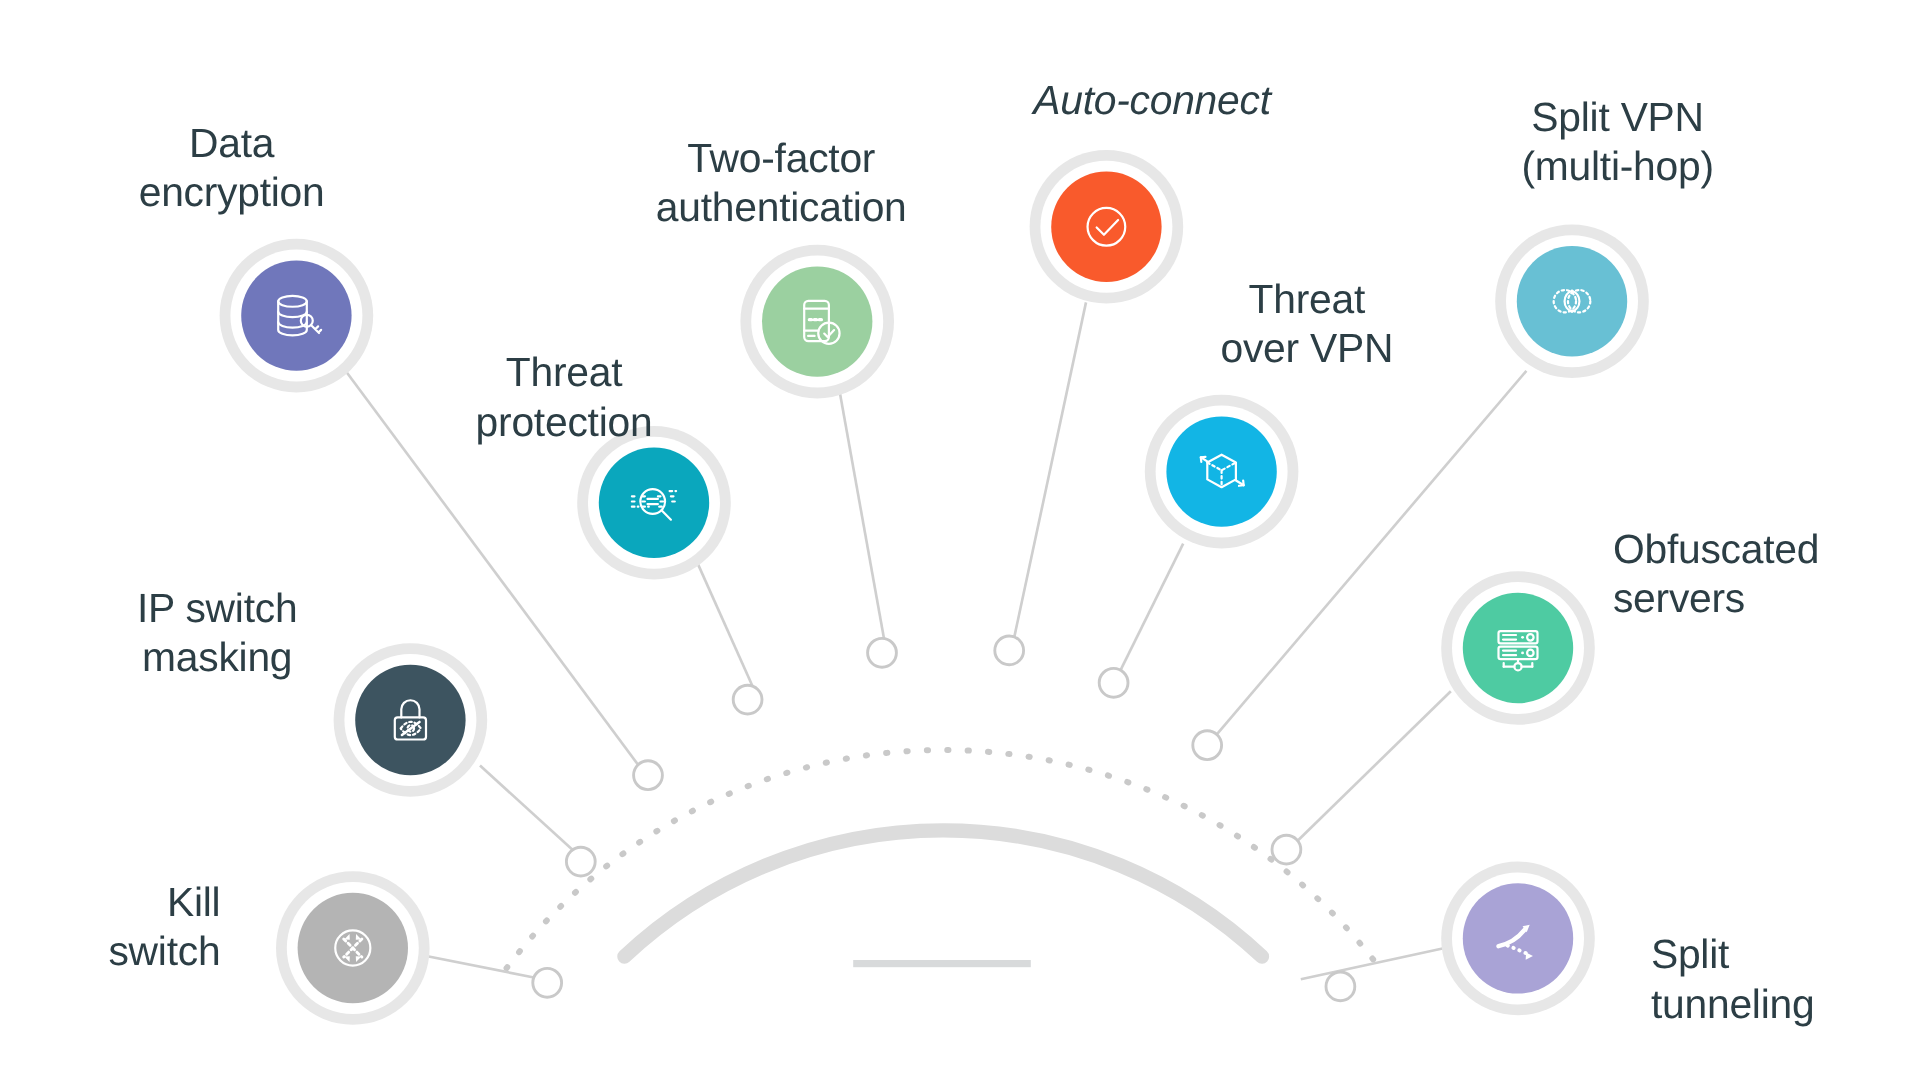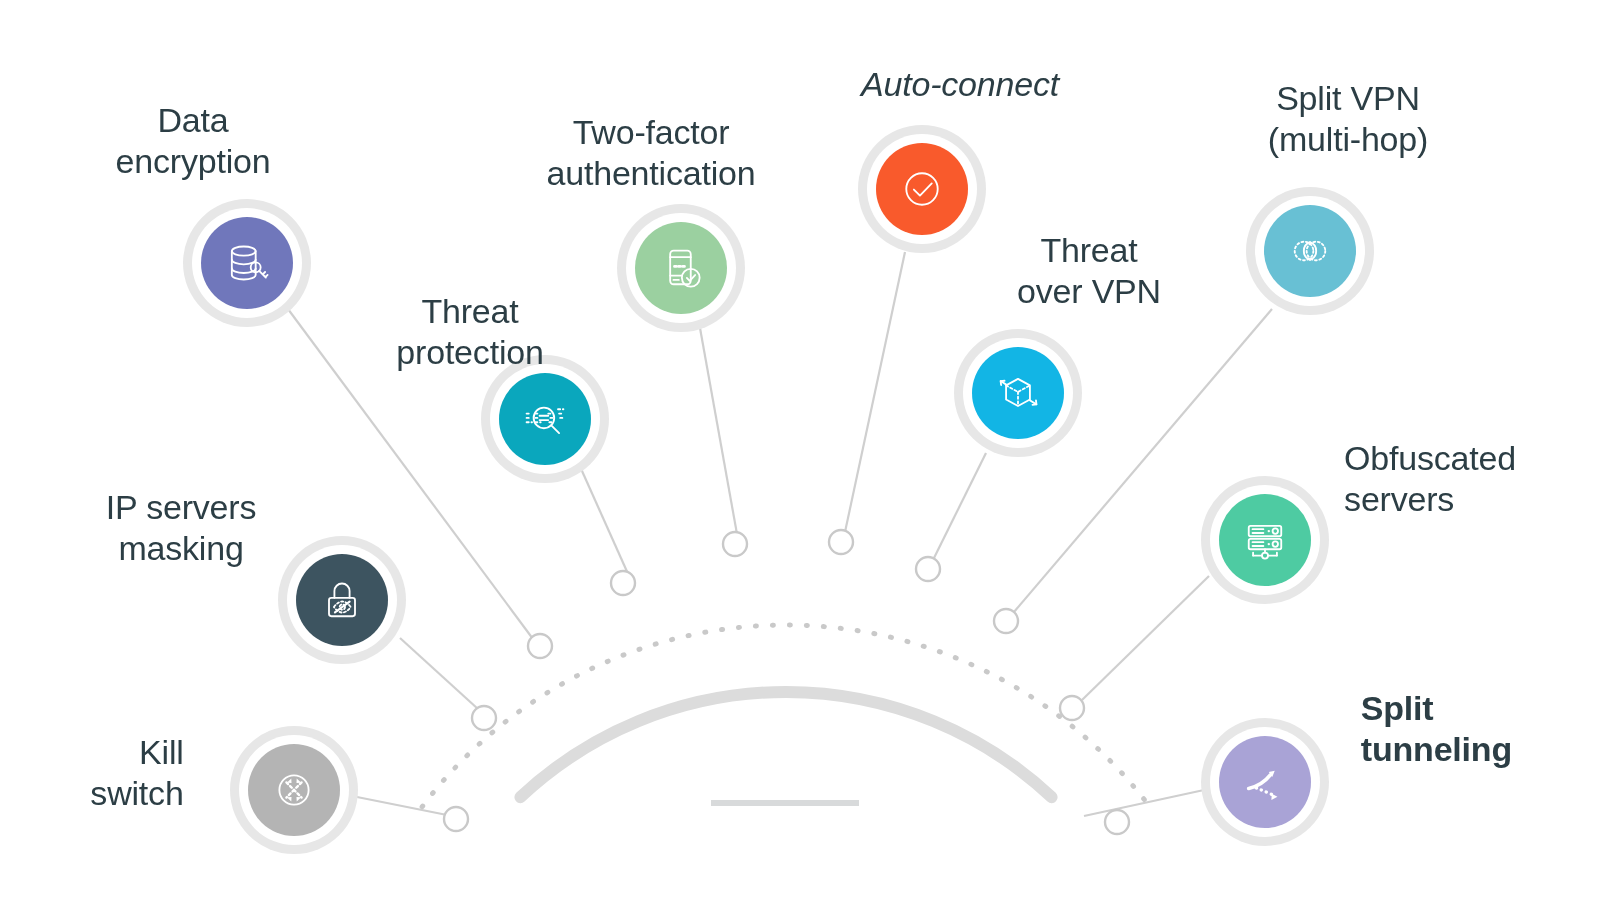--- a/index.html
+++ b/index.html
@@ -263,38 +263,38 @@
               <svg width="52" height="52" viewBox="0 0 48 48">
         <path d="M9 30c7-1.5 14-5 20-12.5" fill="none" stroke="#fff" stroke-width="3.4" stroke-linecap="round"></path>
         <path d="M33 13.5l-5.5 1.2 3.2 4.6z" fill="#fff"></path>
         <path d="M16 29.5c5 2 10 4 15.5 6.5" fill="none" stroke="#fff" stroke-width="3" stroke-linecap="round" stroke-dasharray="0.2 4.8"></path>
         <path d="M35.5 37.5l-5.3-2.6-.3 5.6z" fill="#fff"></path>
       </svg>
             </span>
           </div>
         </div>
       </div>
-      <div class="feature-label lbl-right" style="left: 1512px; top: 688px; font-weight: bold;">Split
+      <div class="feature-label lbl-right" style="left: 1512px; top: 776px;">Split
 tunneling</div>
       <div class="bubble" style="left: 342px; top: 600px; width: 128px; height: 128px; background: rgb(231, 231, 231);">
         <div class="ring-white" style="width: 110px; height: 110px;">
           <div class="disc" style="width: 92px; height: 92px; background: rgb(61, 84, 96);">
             <span style="display: flex;">
               <svg width="52" height="52" viewBox="0 0 48 48" fill="none" stroke="#ffffff" stroke-width="1.7" stroke-linecap="round" stroke-linejoin="round">
         <rect x="12" y="22" width="24" height="17" rx="2.2"></rect>
         <path d="M17 22v-6.2a7 7 0 0 1 14 0V22"></path>
         <path d="M16.5 30.5c2.6-3.4 5.2-5.1 7.8-5.1s5.2 1.7 7.8 5.1c-2.6 3.4-5.2 5.1-7.8 5.1s-5.2-1.7-7.8-5.1z" stroke-dasharray="2 2.2"></path>
         <circle cx="24.3" cy="30.5" r="2.5" stroke-dasharray="2 2.2"></circle>
         <path d="M17.5 35.5L31 25.5" stroke-width="2"></path>
       </svg>
             </span>
           </div>
         </div>
       </div>
-      <div class="feature-label lbl-center" style="left: 181px; top: 487px;">IP servers
+      <div class="feature-label lbl-center" style="left: 181px; top: 487px;">IP switch
 masking</div>
       <div class="bubble" style="left: 294px; top: 790px; width: 128px; height: 128px; background: rgb(231, 231, 231);">
         <div class="ring-white" style="width: 110px; height: 110px;">
           <div class="disc" style="width: 92px; height: 92px; background: rgb(180, 180, 180);">
             <span style="display: flex;">
               <svg width="52" height="52" viewBox="0 0 48 48" fill="none" stroke="#ffffff" stroke-width="1.7" stroke-linecap="round" stroke-linejoin="round">
         <circle cx="24" cy="24" r="13.5"></circle>
         <path d="M17 17l14 14M31 17L17 31" stroke-dasharray="2.2 2.6" stroke-width="2.2"></path>
         <path d="M17.4 17.4l4.3.2-.2-4.3M30.6 30.6l-4.3-.2.2 4.3M30.6 17.4l-4.3.2.2-4.3M17.4 30.6l4.3-.2-.2 4.3" fill="#fff" stroke="none"></path>
       </svg>

